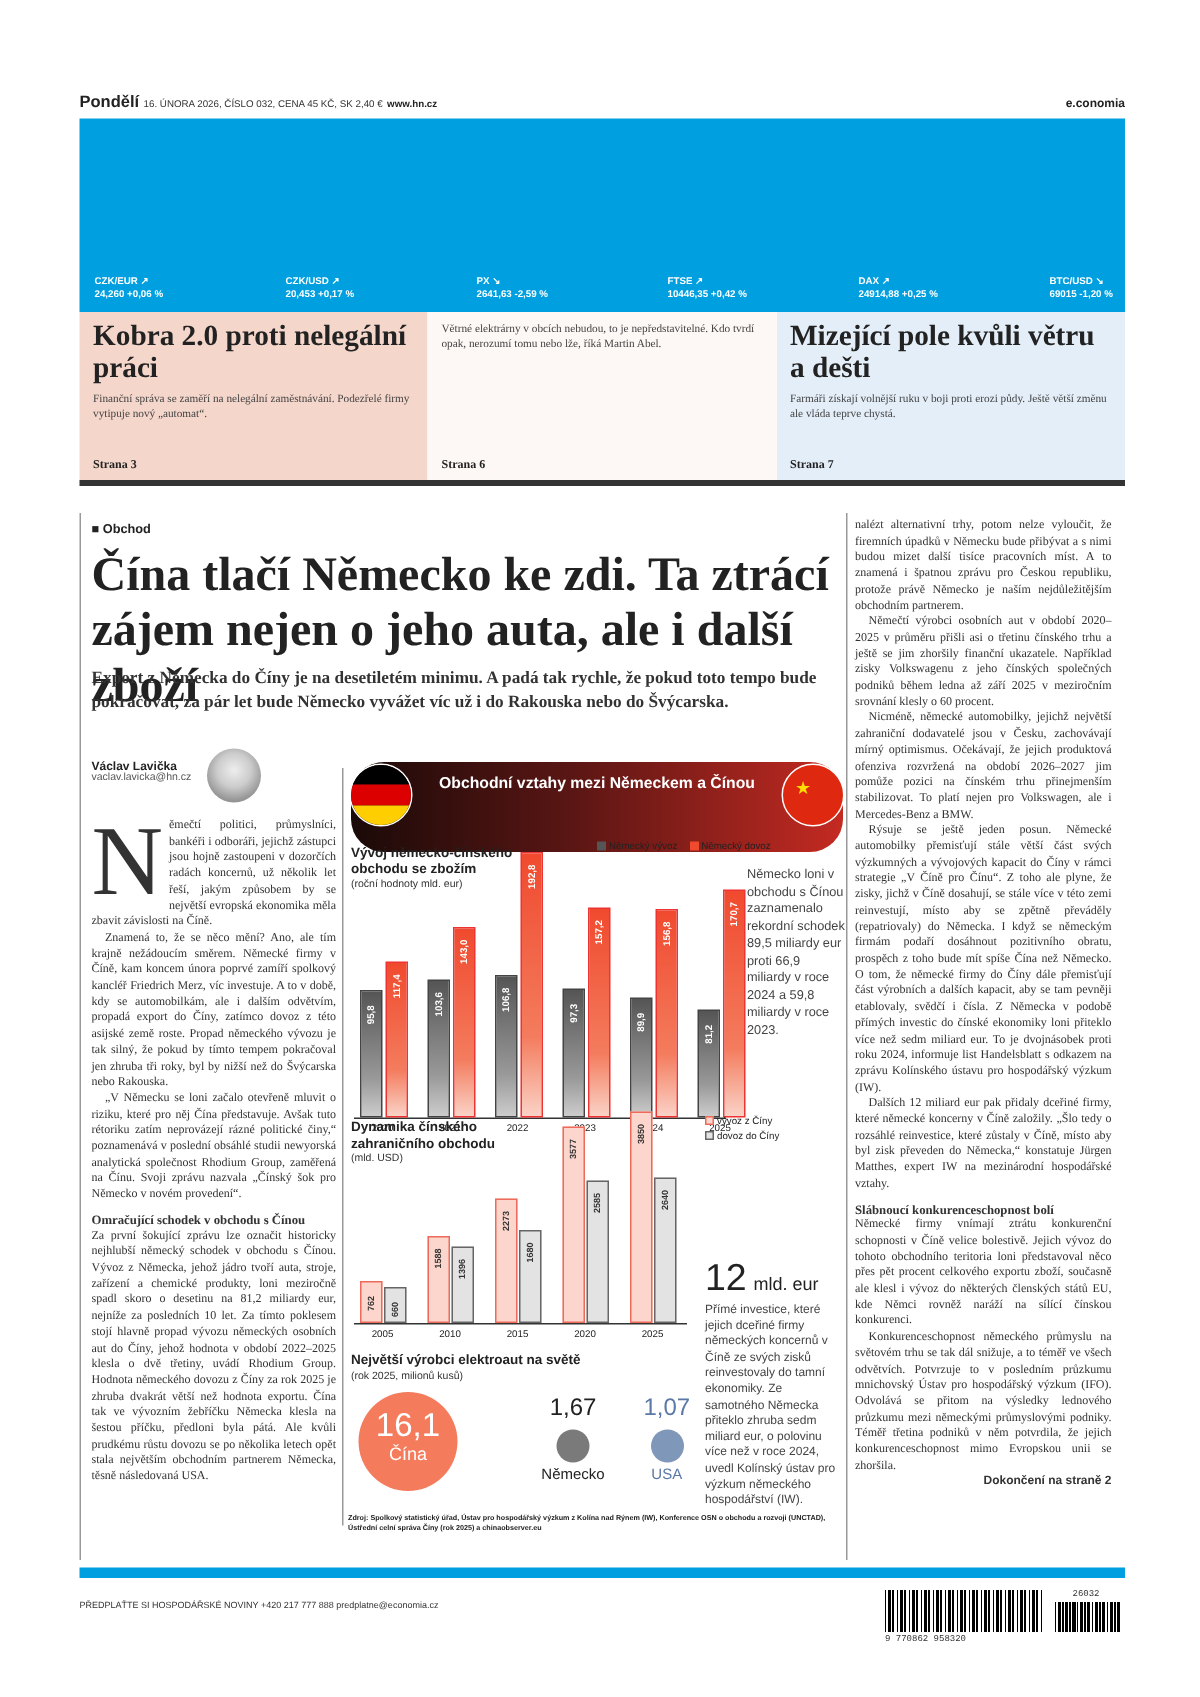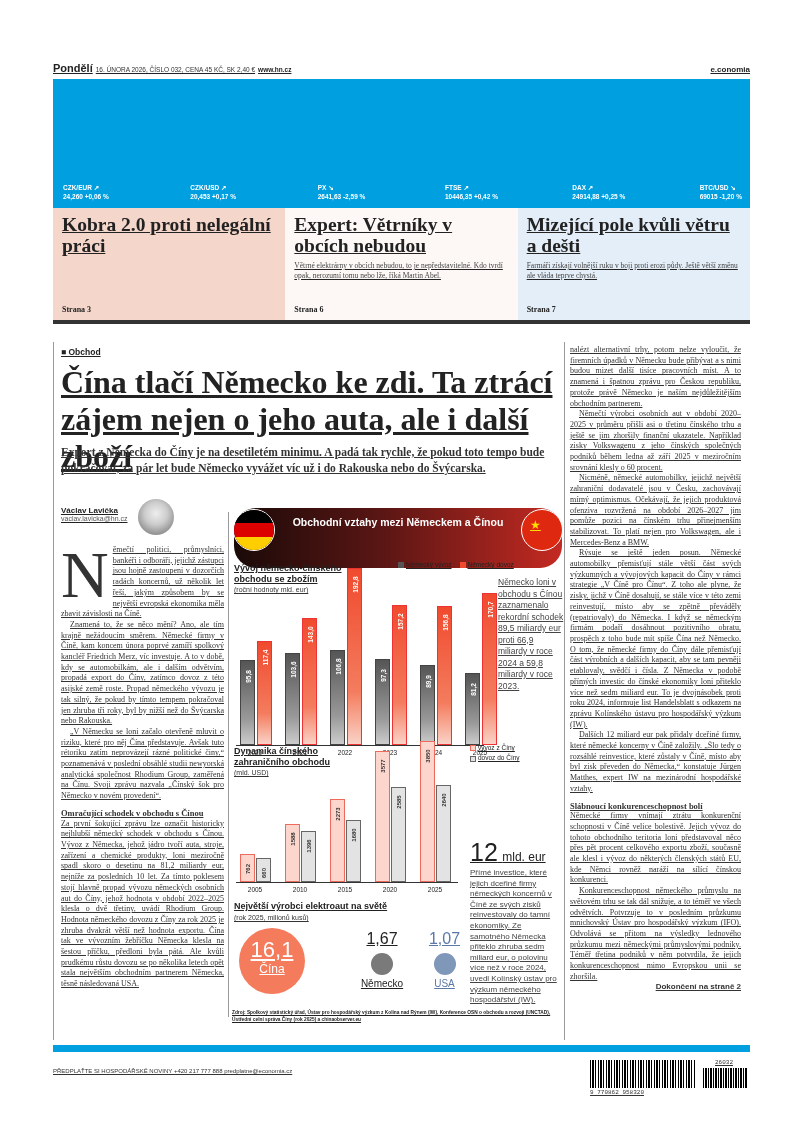--- a/index.html
+++ b/index.html
@@ -1,17 +1,17 @@
 <!DOCTYPE html>
 <html><head>
 <meta charset="utf-8">
 <style>
   * { box-sizing: border-box; margin: 0; padding: 0; }
   body { width: 800px; height: 1131px; background: #fff; position: relative; overflow: hidden; font-family: "Liberation Serif", serif; color: #222; }
-  .abs { position: absolute; text-decoration: underline; }
+  .abs { position: absolute; }
   .sans { font-family: "Liberation Sans", sans-serif; }
   .topline { left: 53px; top: 62px; width: 697px; height: 14px; font-size: 8px; display: flex; align-items: baseline; }
   .topline .day { font-weight: bold; font-size: 11px; margin-right: 3px; }
   .topline .meta { font-size: 6.5px; color: #333; }
   .topline .url { font-weight: bold; font-size: 6.5px; margin-left: 3px; }
   .topline .brand { margin-left: auto; font-weight: bold; font-size: 8px; }
   .masthead { left: 53px; top: 79px; width: 697px; height: 129px; background: #009fdf; }
   .masthead .title { position: absolute; left: 0; right: 0; top: 18px; text-align: center; color: #fff; font-family: "Liberation Serif", serif; font-weight: bold; font-size: 60px; letter-spacing: 0px; font-variant: small-caps; }
   .tickers { position: absolute; left: 10px; right: 8px; top: 104px; display: flex; justify-content: space-between; }
   .ticker { color: #fff; font-size: 6.5px; font-weight: bold; line-height: 9px; width: 110px; }
@@ -111,24 +111,24 @@
     <div class="ticker">
         <div>BTC/USD ↘</div>
         <div>69015 -1,20 %</div>
       </div>
   </div>
 </div>
 
 <div class="abs teasers">
   <div class="teaser" style="background:#f5d6cb">
     <h2>Kobra 2.0 proti nelegální práci</h2>
+    <p>Finanční správa se zaměří na nelegální zaměstnávání. Podezřelé firmy vytipuje nový „automat“.</p>
     <div class="page">Strana 3</div>
   </div>
   <div class="teaser" style="background:#fdf8f6">
-    <h2>Expert: Větrníky v obcích nebudou</h2>
     <p>Větrné elektrárny v obcích nebudou, to je nepředstavitelné. Kdo tvrdí opak, nerozumí tomu nebo lže, říká Martin Abel.</p>
     <div class="page">Strana 6</div>
   </div>
   <div class="teaser" style="background:#e4eef8">
     <h2>Mizející pole kvůli větru a dešti</h2>
     <p>Farmáři získají volnější ruku v boji proti erozi půdy. Ještě větší změnu ale vláda teprve chystá.</p>
     <div class="page">Strana 7</div>
   </div>
 </div>
 

